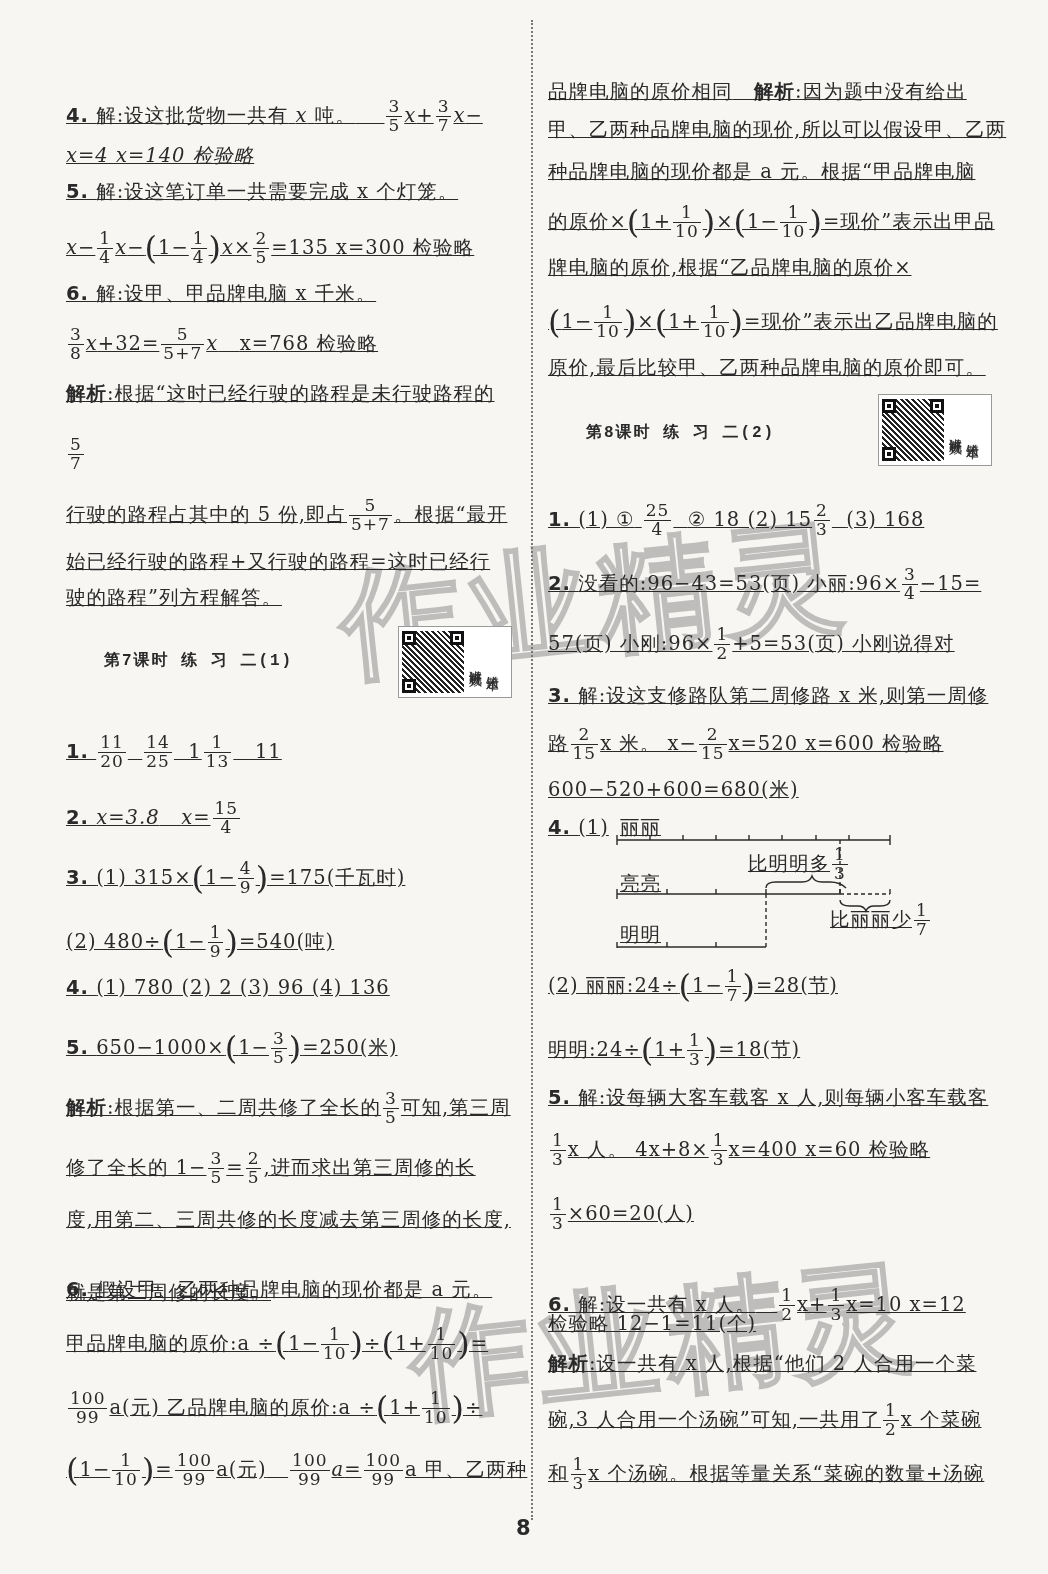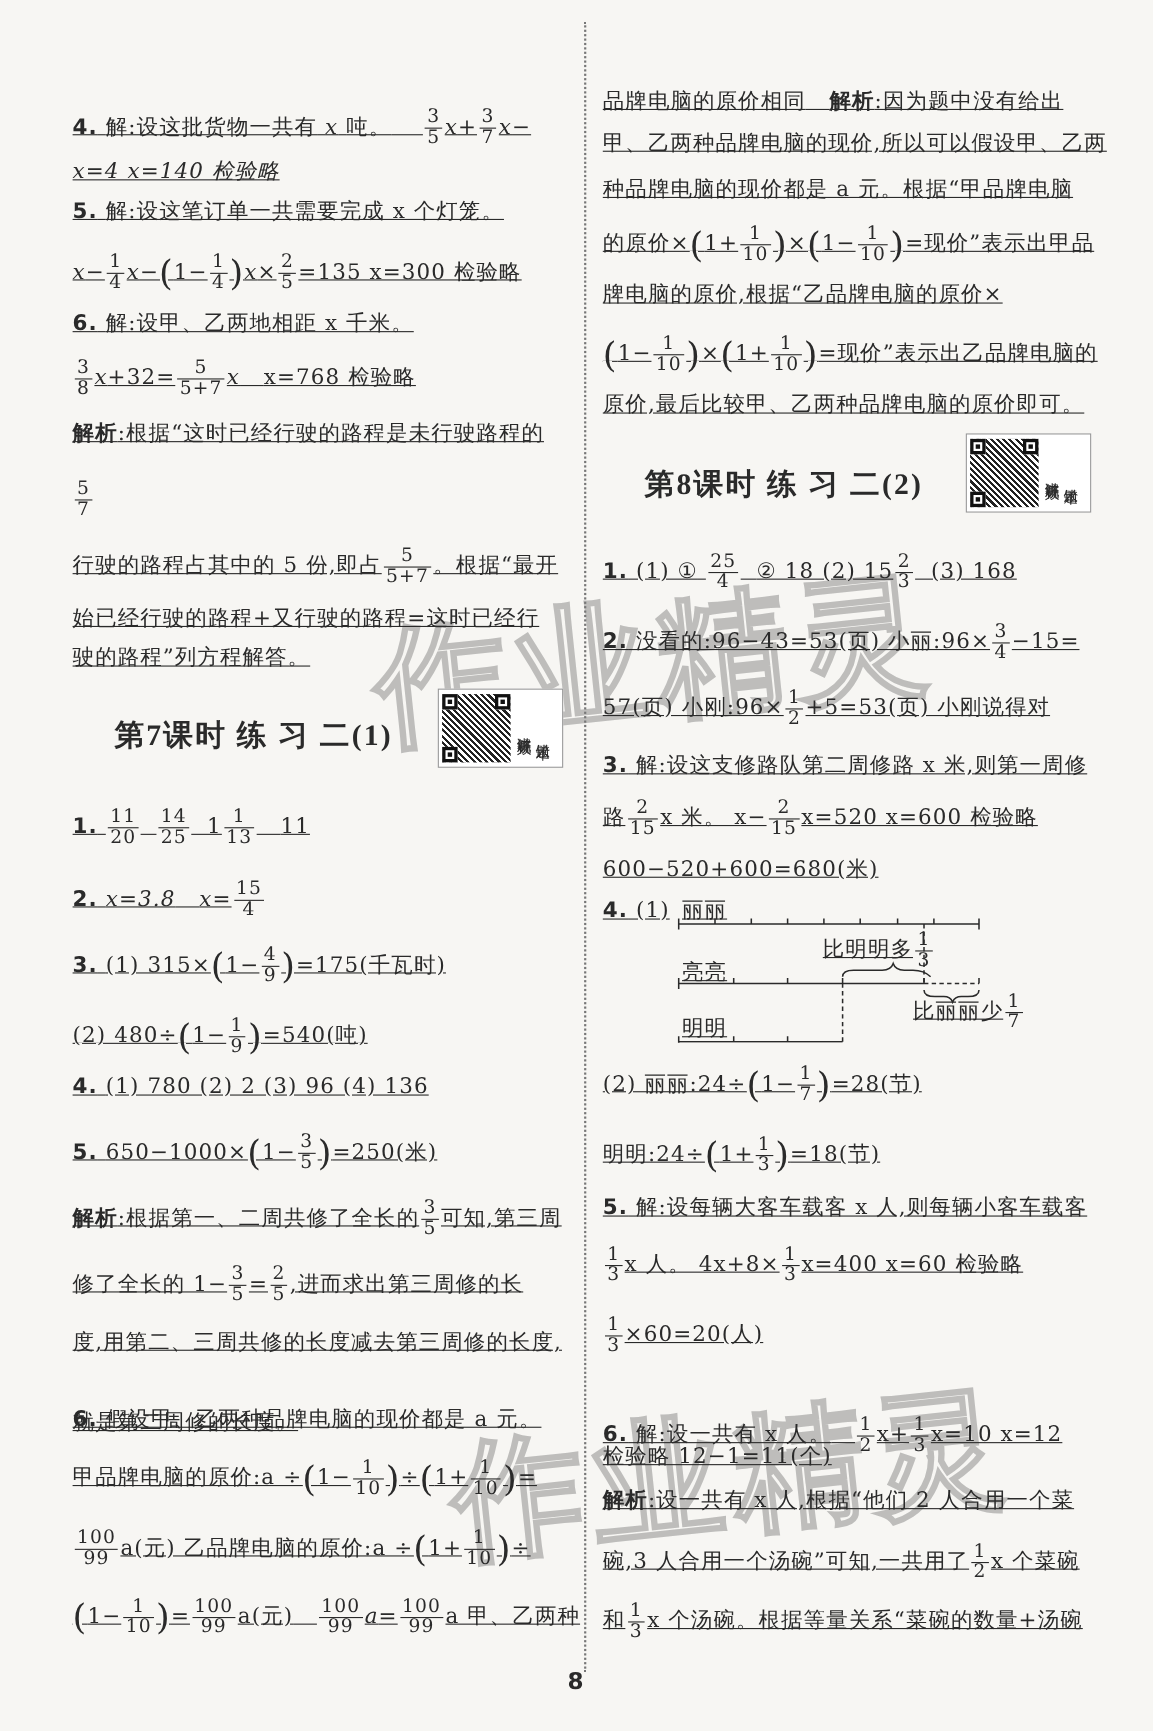--- a/index.html
+++ b/index.html
@@ -17,22 +17,22 @@
     border-left:2px dotted #777;
   }
   .line { position:absolute; left:0; font-size:19.5px; white-space:nowrap; letter-spacing:1px; line-height:1;text-decoration:underline; }
   .b { font-weight:bold; font-family:"DejaVu Sans","Liberation Sans",sans-serif; }
   .it { font-style:italic; }
   .frac { display:inline-block; vertical-align:middle; text-align:center; font-size:17px; margin:0 2px; line-height:1.05; }
   .frac .n { display:block; border-bottom:1.4px solid #2a2a2a; padding:0 2px; }
   .frac .d { display:block; padding:0 2px; }
   .paren { font-size:32px; vertical-align:middle; font-weight:200; }
   .heading {
-    position:absolute; font-family:Liberation Serif, serif;
-    font-size:27px; font-weight:bold; letter-spacing:2px; white-space:nowrap;
+    position:absolute; font-family:Liberation Mono, monospace;
+    font-size:16px; font-weight:bold; letter-spacing:2px; white-space:nowrap;
   }
   .qrbox {
     position:absolute; width:114px; height:72px; border:1.5px solid #999; background:#fff;
     display:flex; align-items:center; padding:3px; box-sizing:border-box;
   }
   .qr {
     width:62px; height:62px; position:relative;
     background:
       repeating-linear-gradient(45deg,#222 0 2px,#fff 2px 4px),
       repeating-linear-gradient(-30deg,#222 0 2px,transparent 2px 5px);
@@ -66,21 +66,21 @@
   <div class="line it" style="top:146px">x=4   x=140   检验略</div>
 
   <div class="line" style="top:182px">
     <span class="b">5.</span> <span>解:设这笔订单一共需要完成 x 个灯笼。</span>
   </div>
   <div class="line" style="top:230px">
     <span class="it">x</span>−<span class="frac"><span class="n">1</span><span class="d">4</span></span><span class="it">x</span>−<span class="paren">(</span>1−<span class="frac"><span class="n">1</span><span class="d">4</span></span><span class="paren">)</span><span class="it">x</span>×<span class="frac"><span class="n">2</span><span class="d">5</span></span><span>=135   x=300   检验略</span>
   </div>
 
   <div class="line" style="top:284px">
-    <span class="b">6.</span> <span>解:设甲、乙两地相距 x 千米。</span>
+    <span class="b">6.</span> <span>解:设甲、甲品牌电脑 x 千米。</span>
   </div>
   <div class="line" style="top:326px">
     <span class="frac"><span class="n">3</span><span class="d">8</span></span><span class="it">x</span>+32=<span class="frac"><span class="n">5</span><span class="d">5+7</span></span><span class="it">x</span>&nbsp;&nbsp;&nbsp;<span>x=768   检验略</span>
   </div>
 
   <div class="line" style="top:384px">
     <span class="b">解析</span><span>:根据“这时已经行驶的路程是未行驶路程的</span>
   </div>
   <div class="line" style="top:436px">
     <span class="frac"><span class="n">5</span><span class="d">7</span></span>

